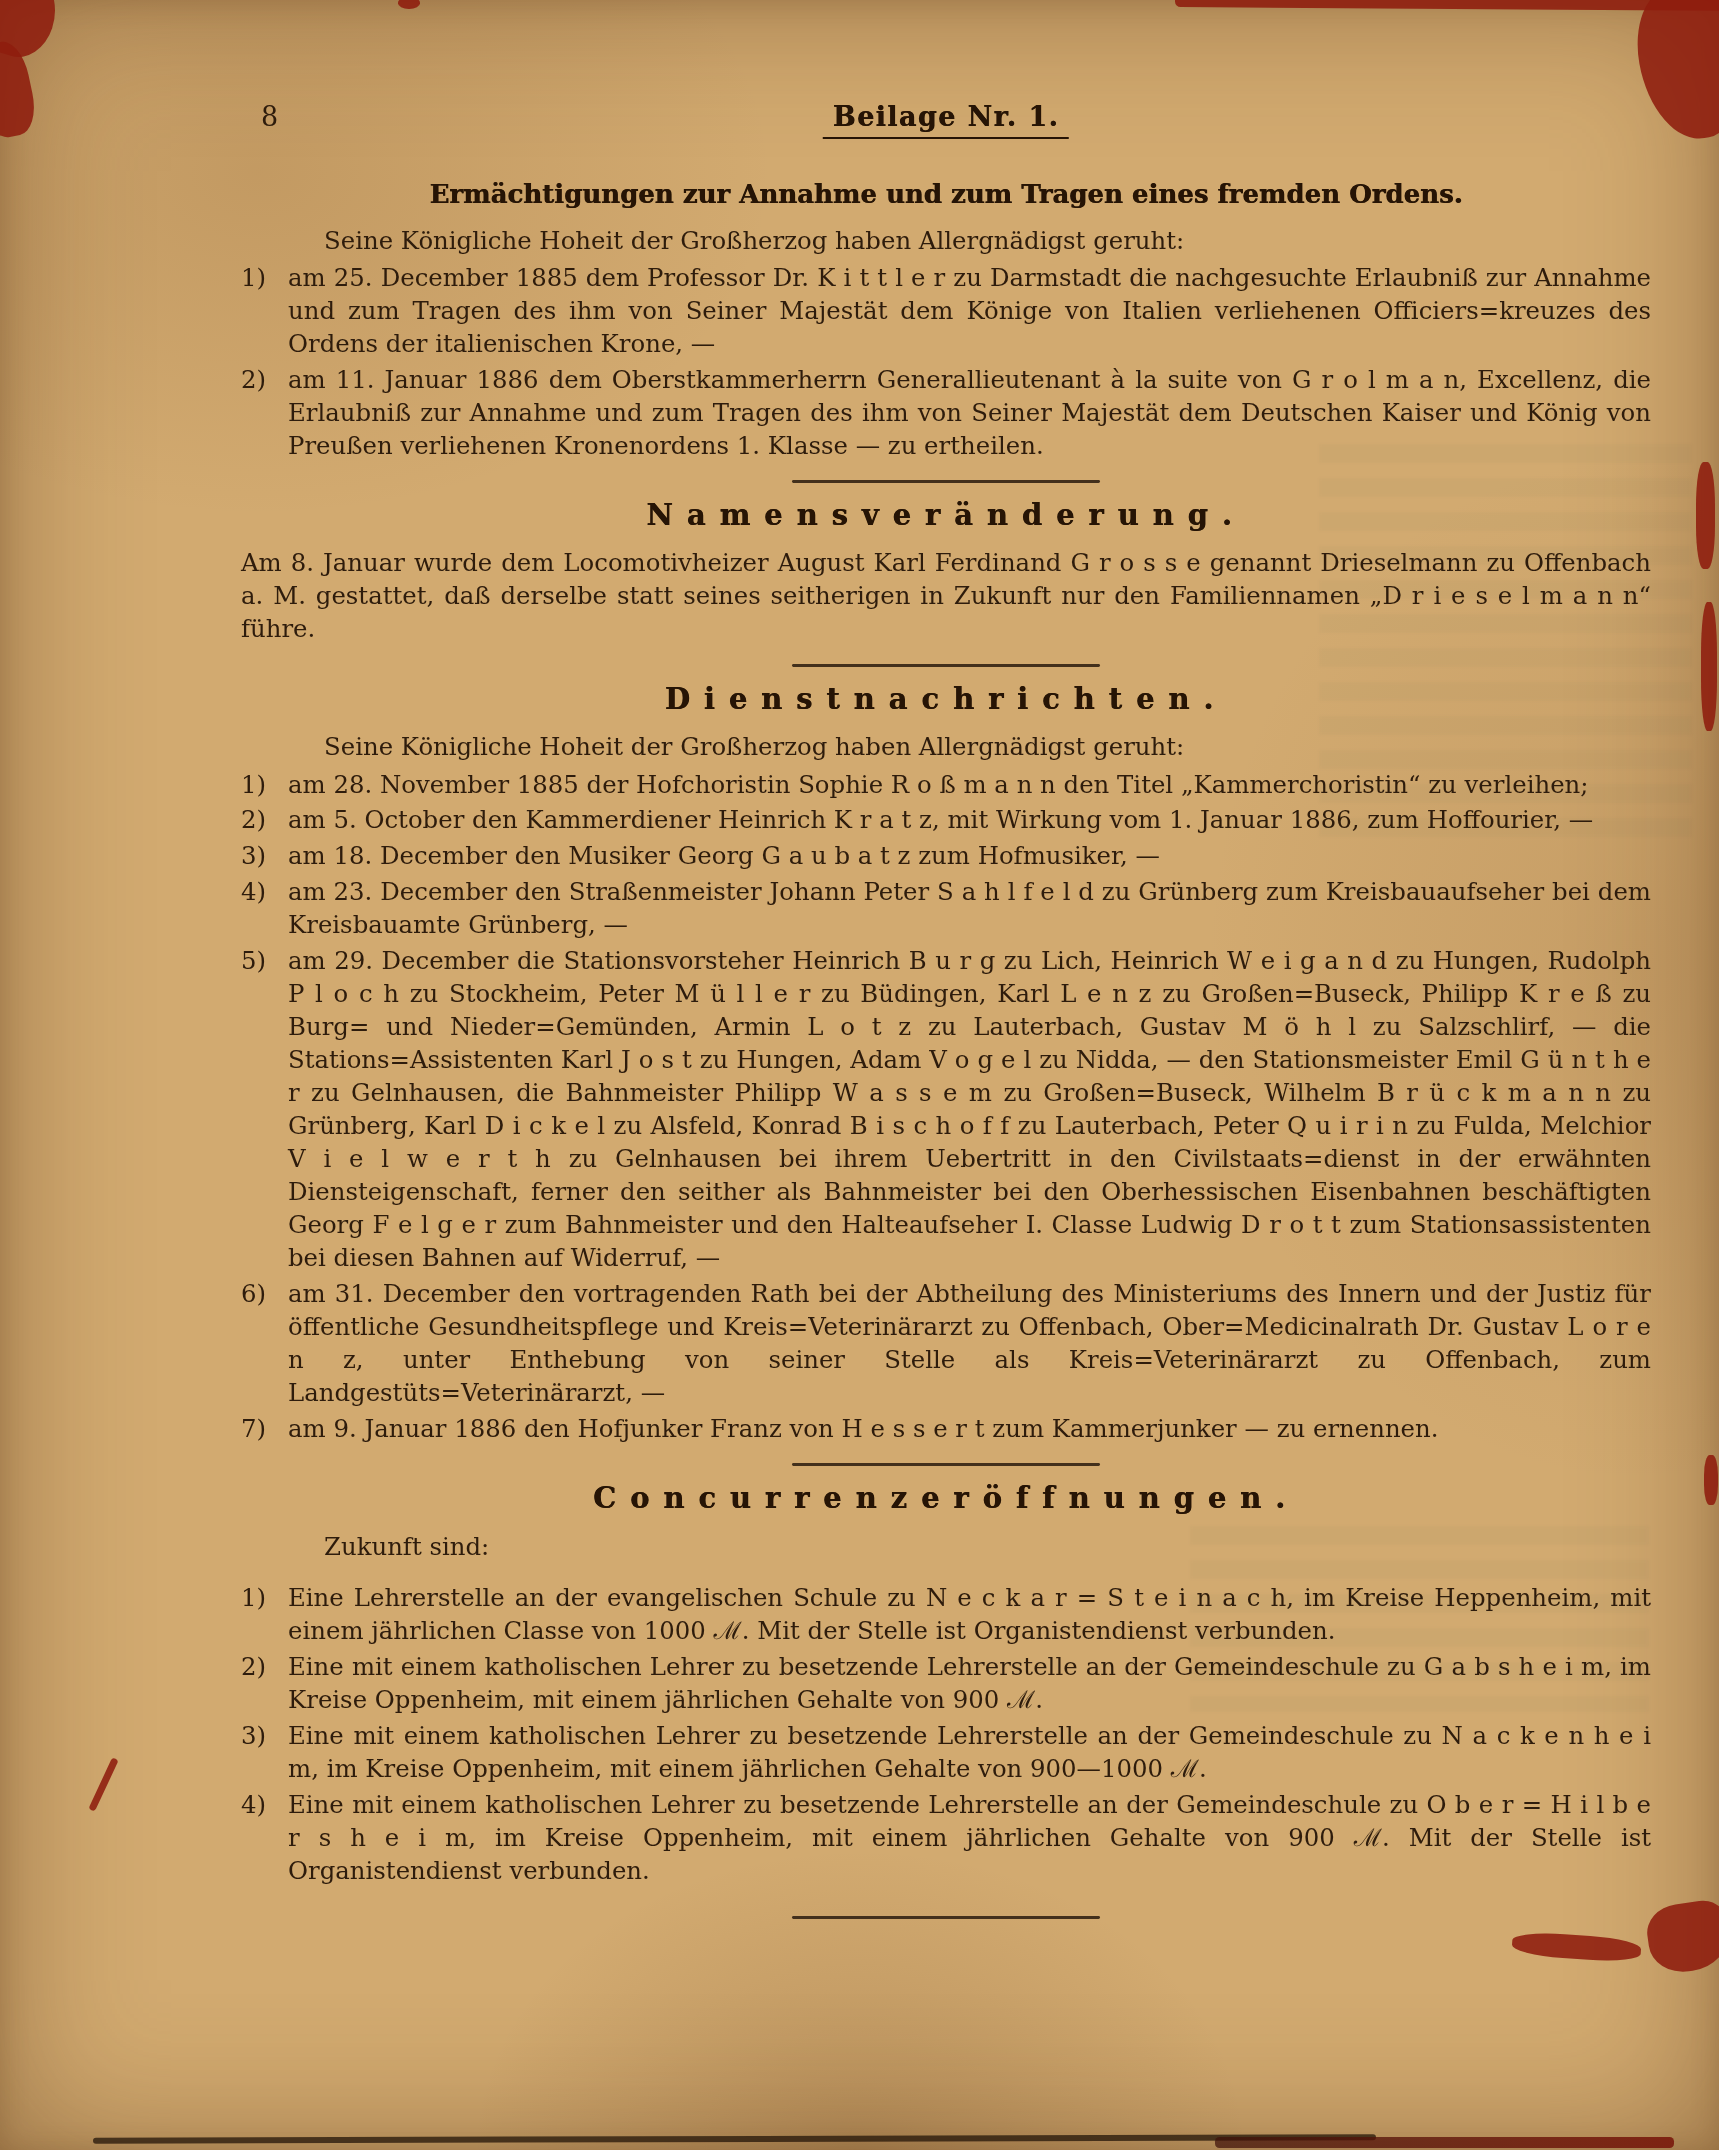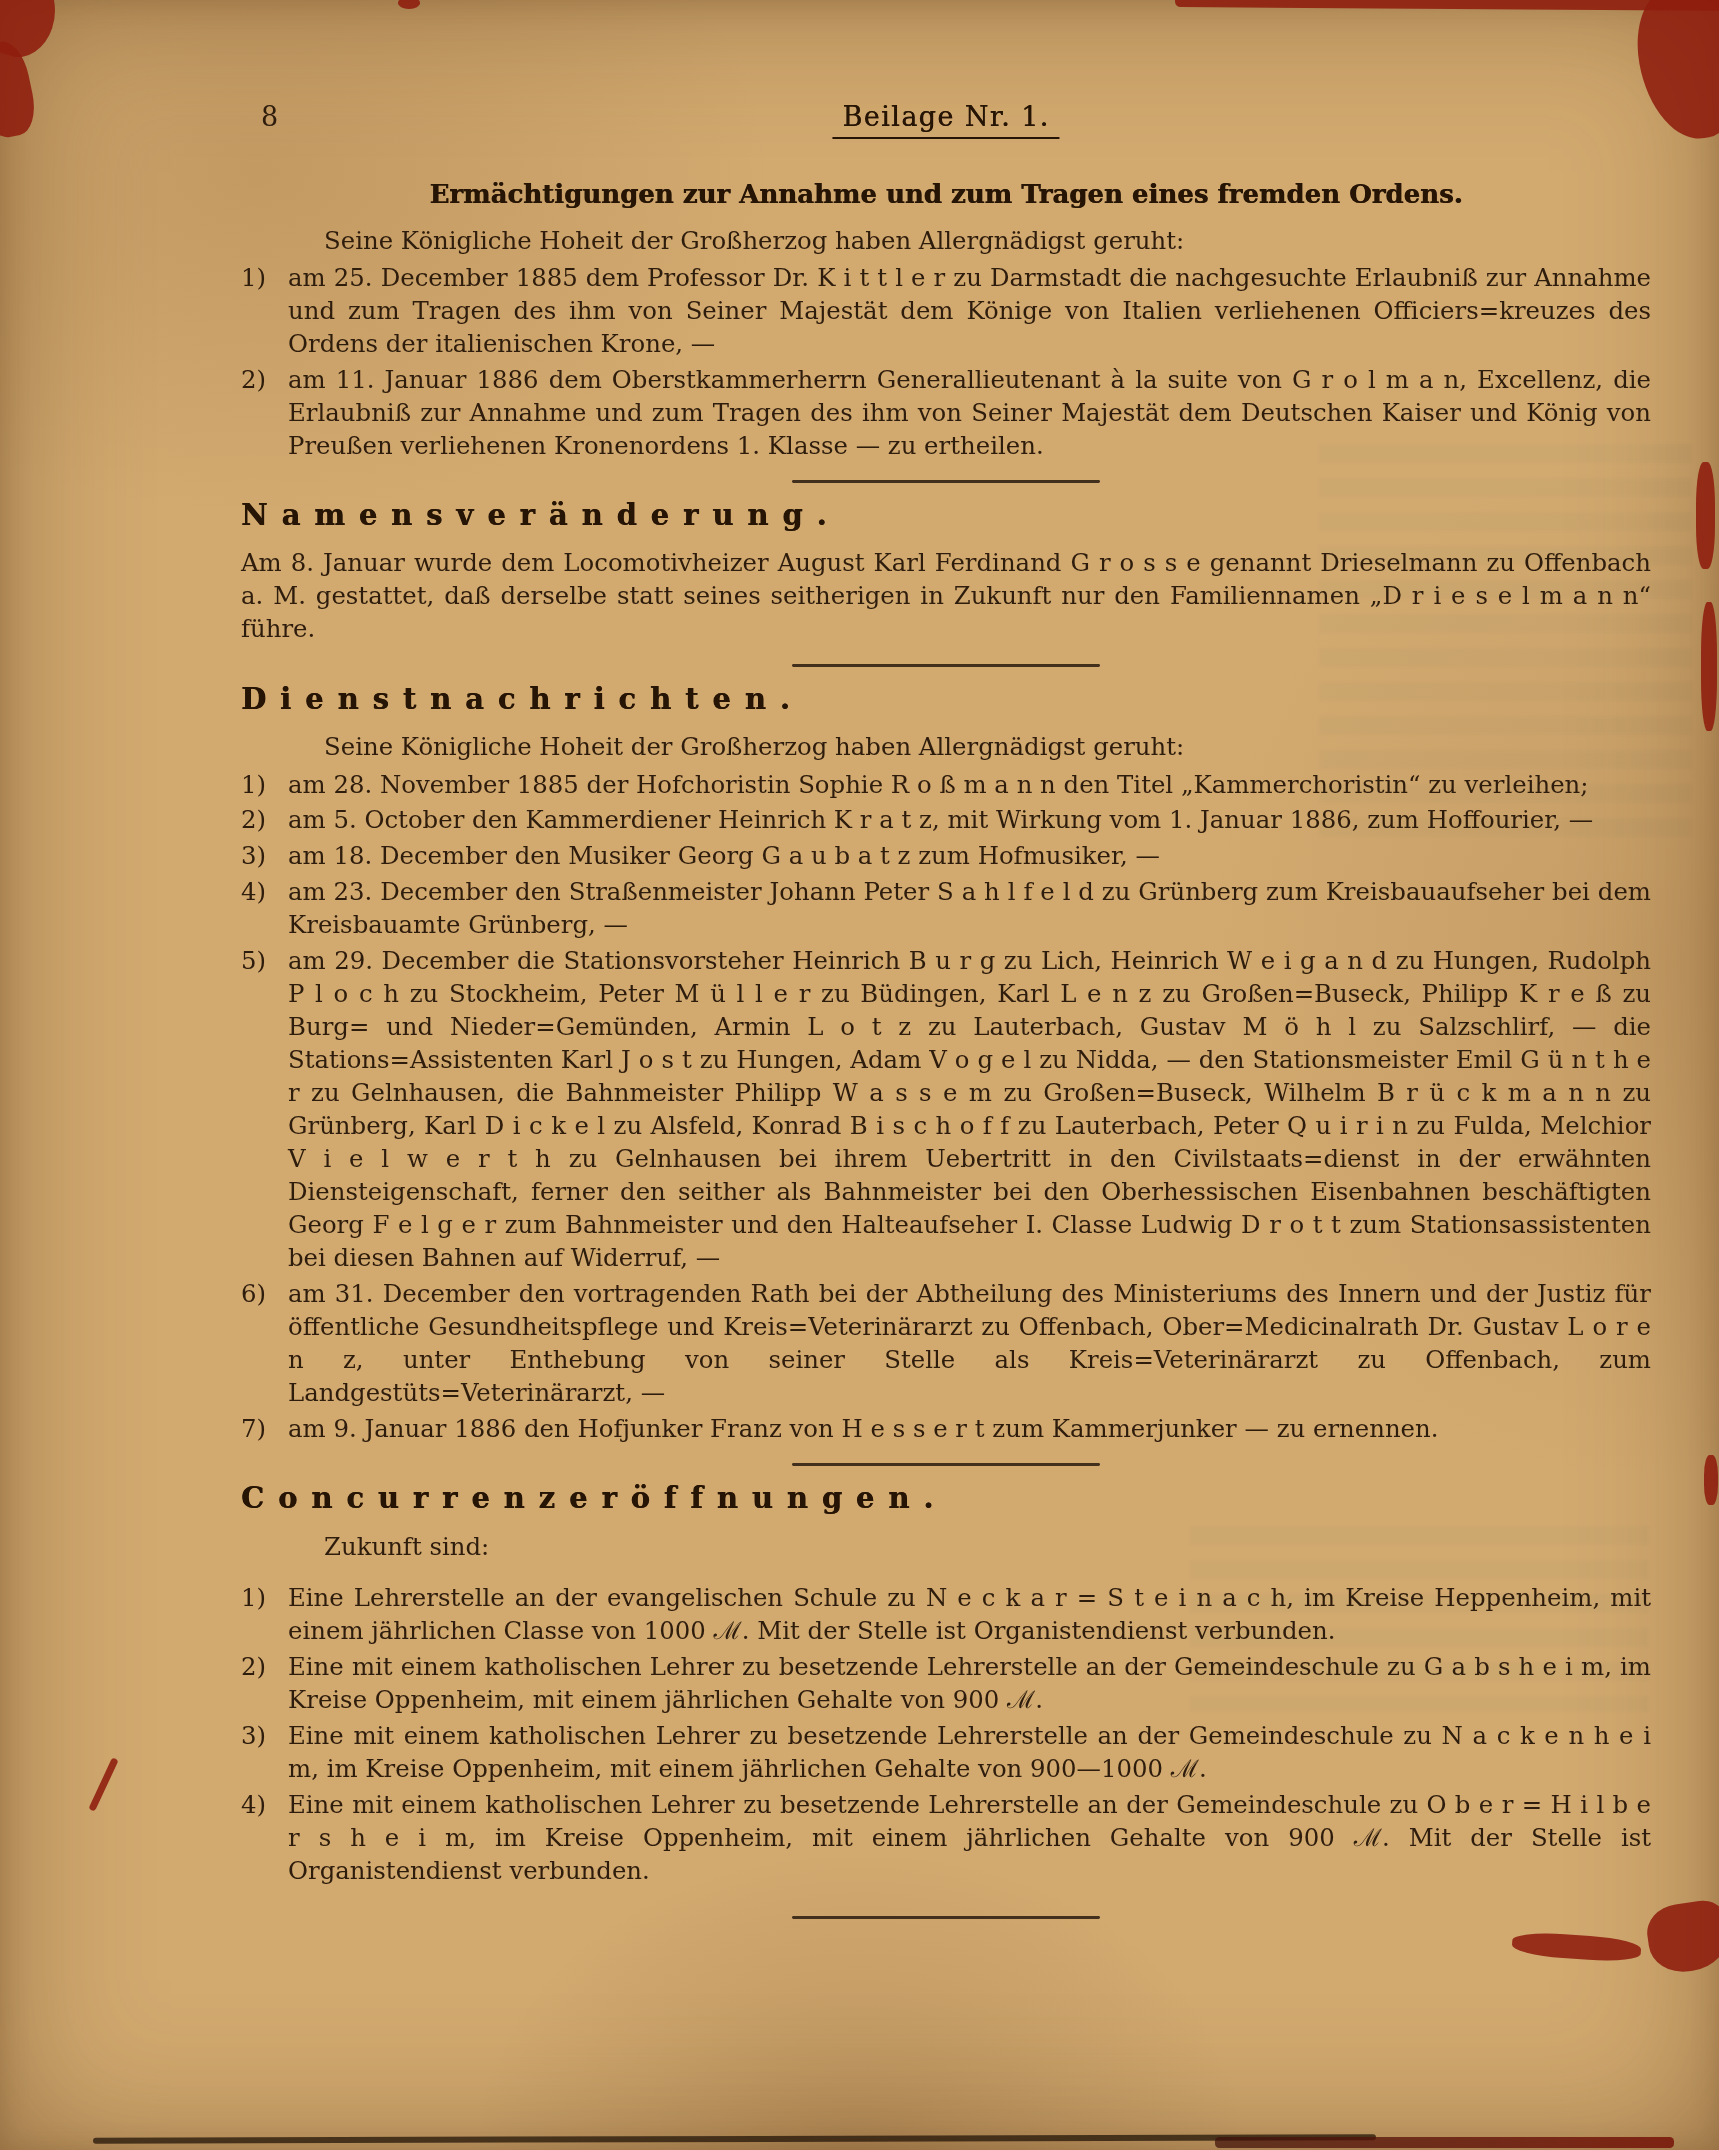--- a/index.html
+++ b/index.html
@@ -31,40 +31,41 @@
     margin: 0 69px 0 241px;
     padding-top: 100px;
     z-index: 2;
   }
 
   
   .page-head { position: relative; height: 42px; }
   .page-num  { position: absolute; left: 20px; top: 0; font-size: 27px; }
   .head-title {
     position: absolute; left: 50%; transform: translateX(-50%);
-    font-size: 27px; font-weight: normal; letter-spacing: 1.4px;
+    font-size: 27px; font-weight: bold; letter-spacing: 1.4px;
     color: var(--heading-ink, #261405);
     border-bottom: 2.9px solid var(--heading-ink, #261405);
     padding: 0 10px 4.3px 10px;
     text-shadow: 0.4px 0 0 currentColor;
     white-space: nowrap;
   }
 
   .main-title {
     margin: 34px 0 11.5px 0;
     text-align: center;
     font-size: 26px;
     line-height: 36px;
     font-weight: bold;
     color: var(--heading-ink, #261405);
     text-shadow: 0.6px 0 0 currentColor;
   }
 
   .spaced-title {
     margin: 0 0 14.3px 0;
+    text-align: center;
     font-size: 29px;
     line-height: 33px;
     font-weight: bold;
     letter-spacing: 0.48em;
     color: var(--heading-ink, #261405);
     text-shadow: 0.5px 0 0 currentColor;
     white-space: nowrap;
   }
 
   .intro { margin: 0 0 4.3px 83px; }

